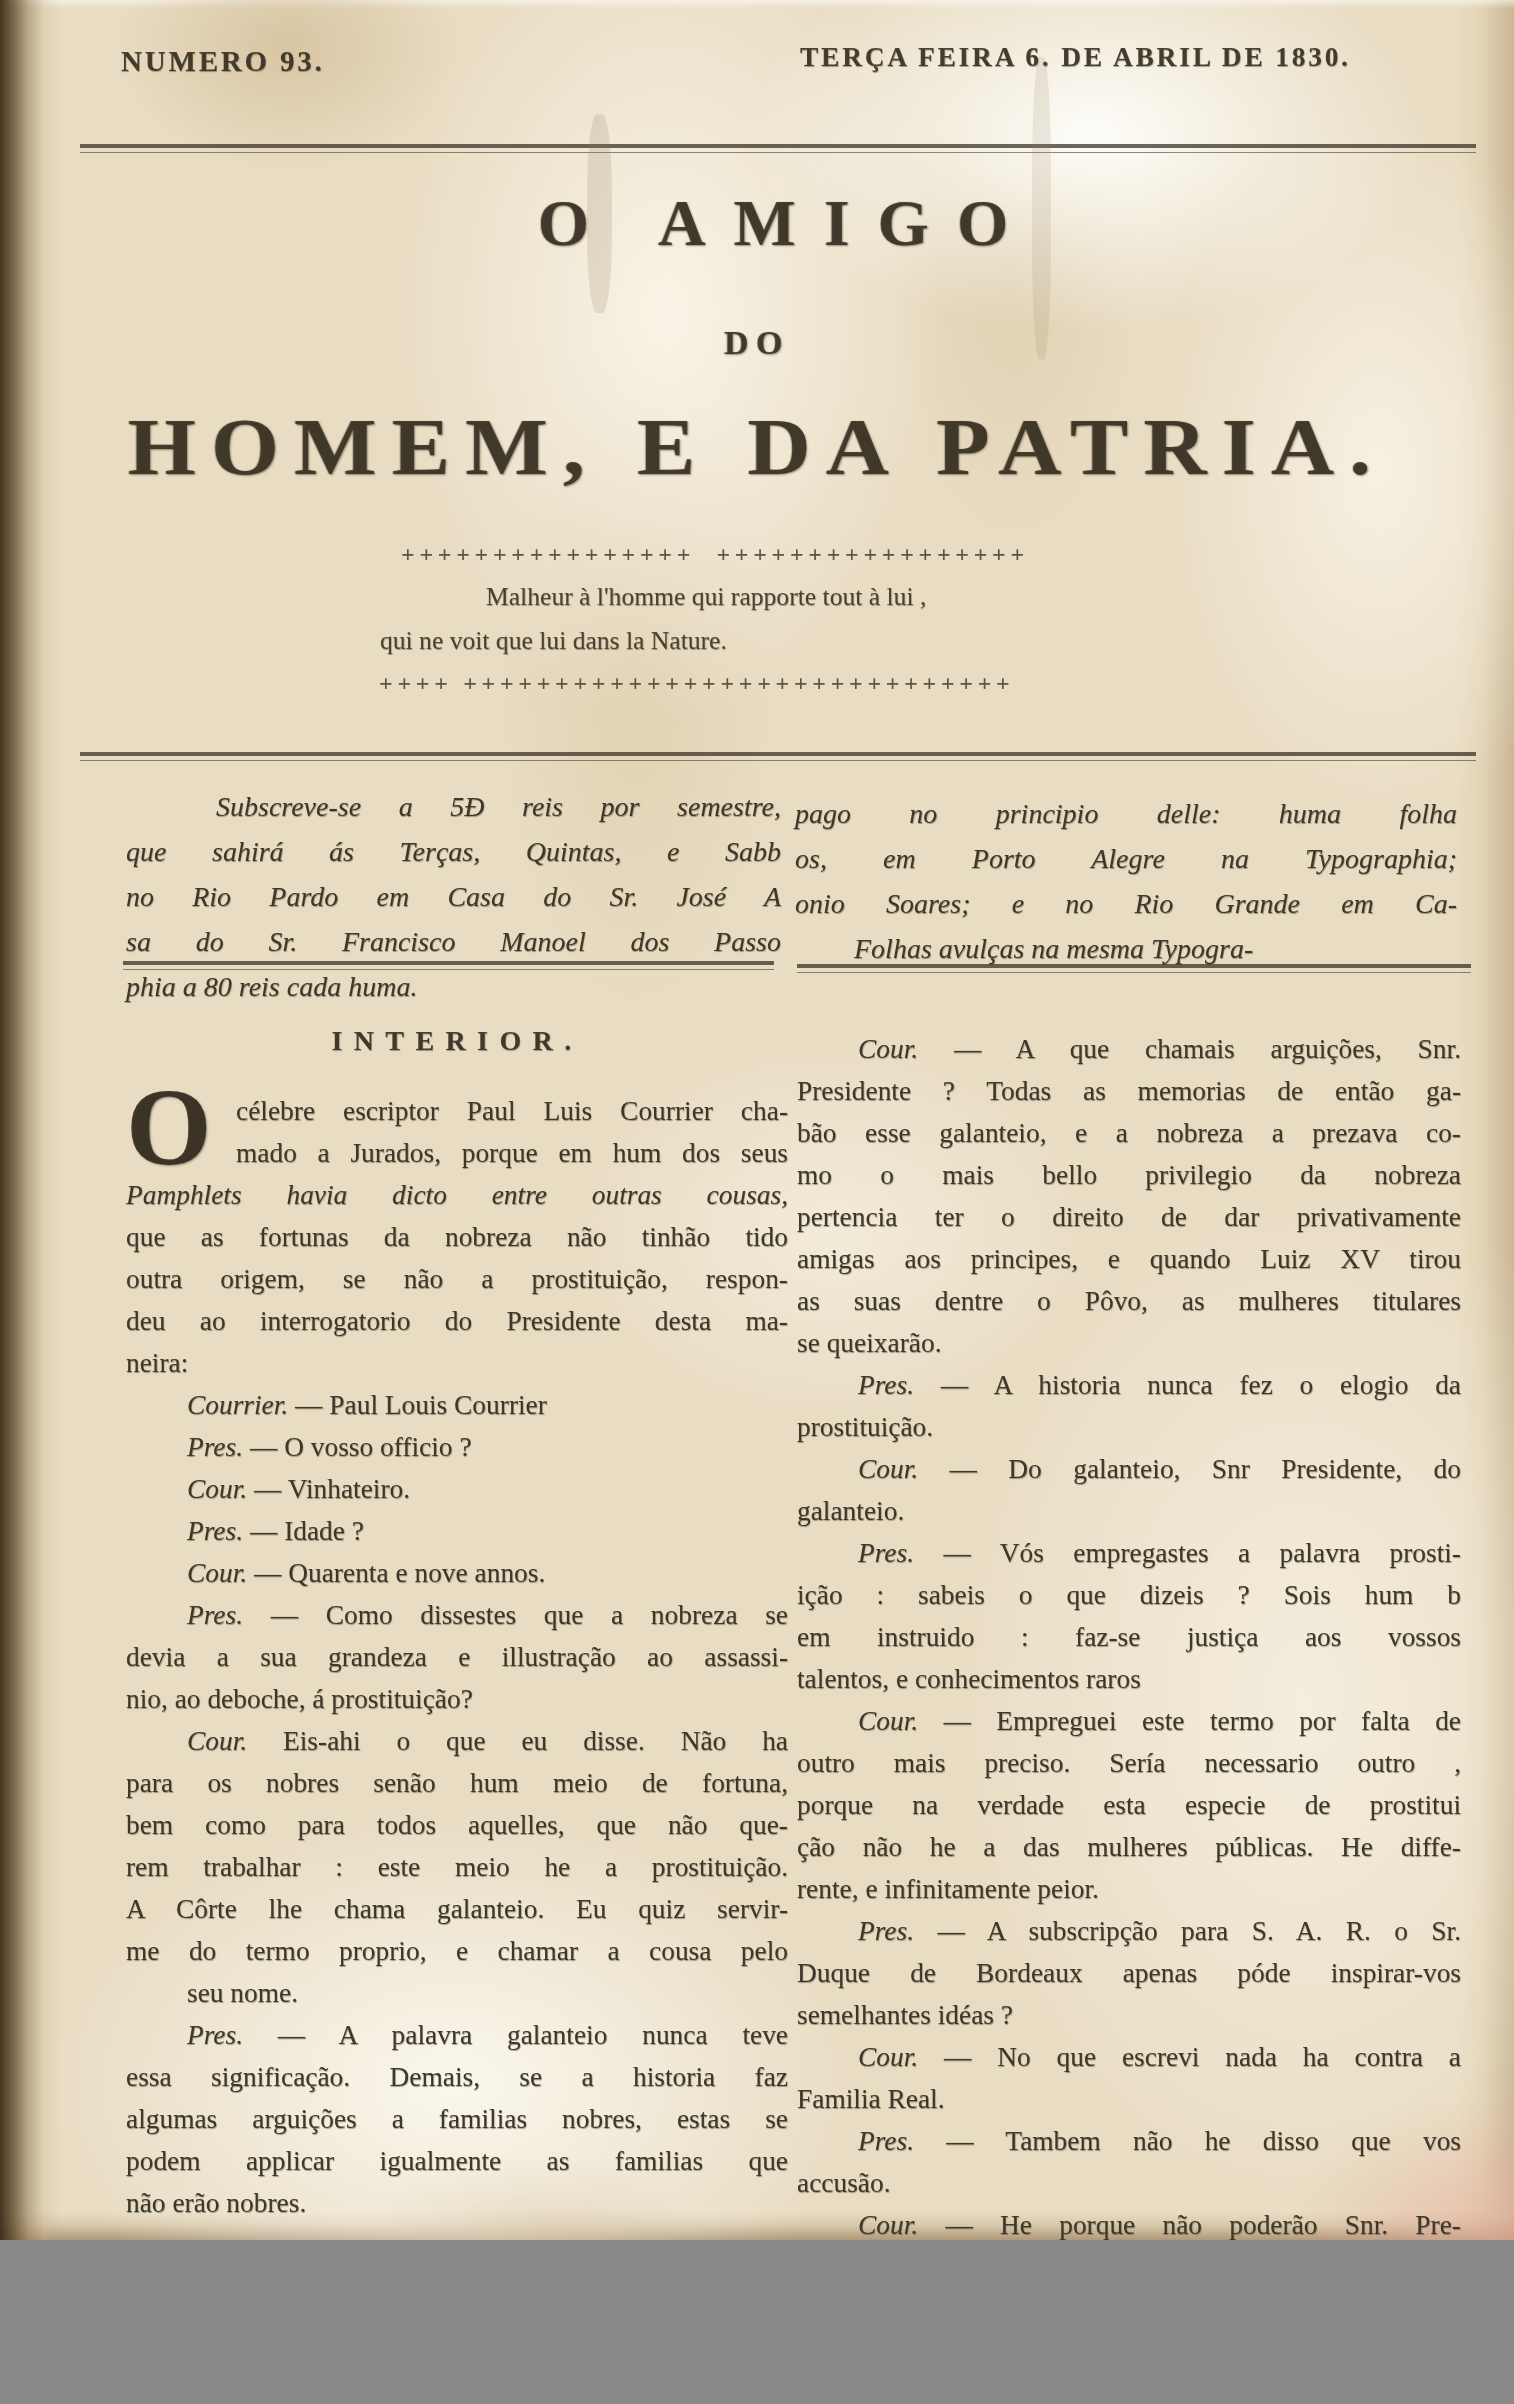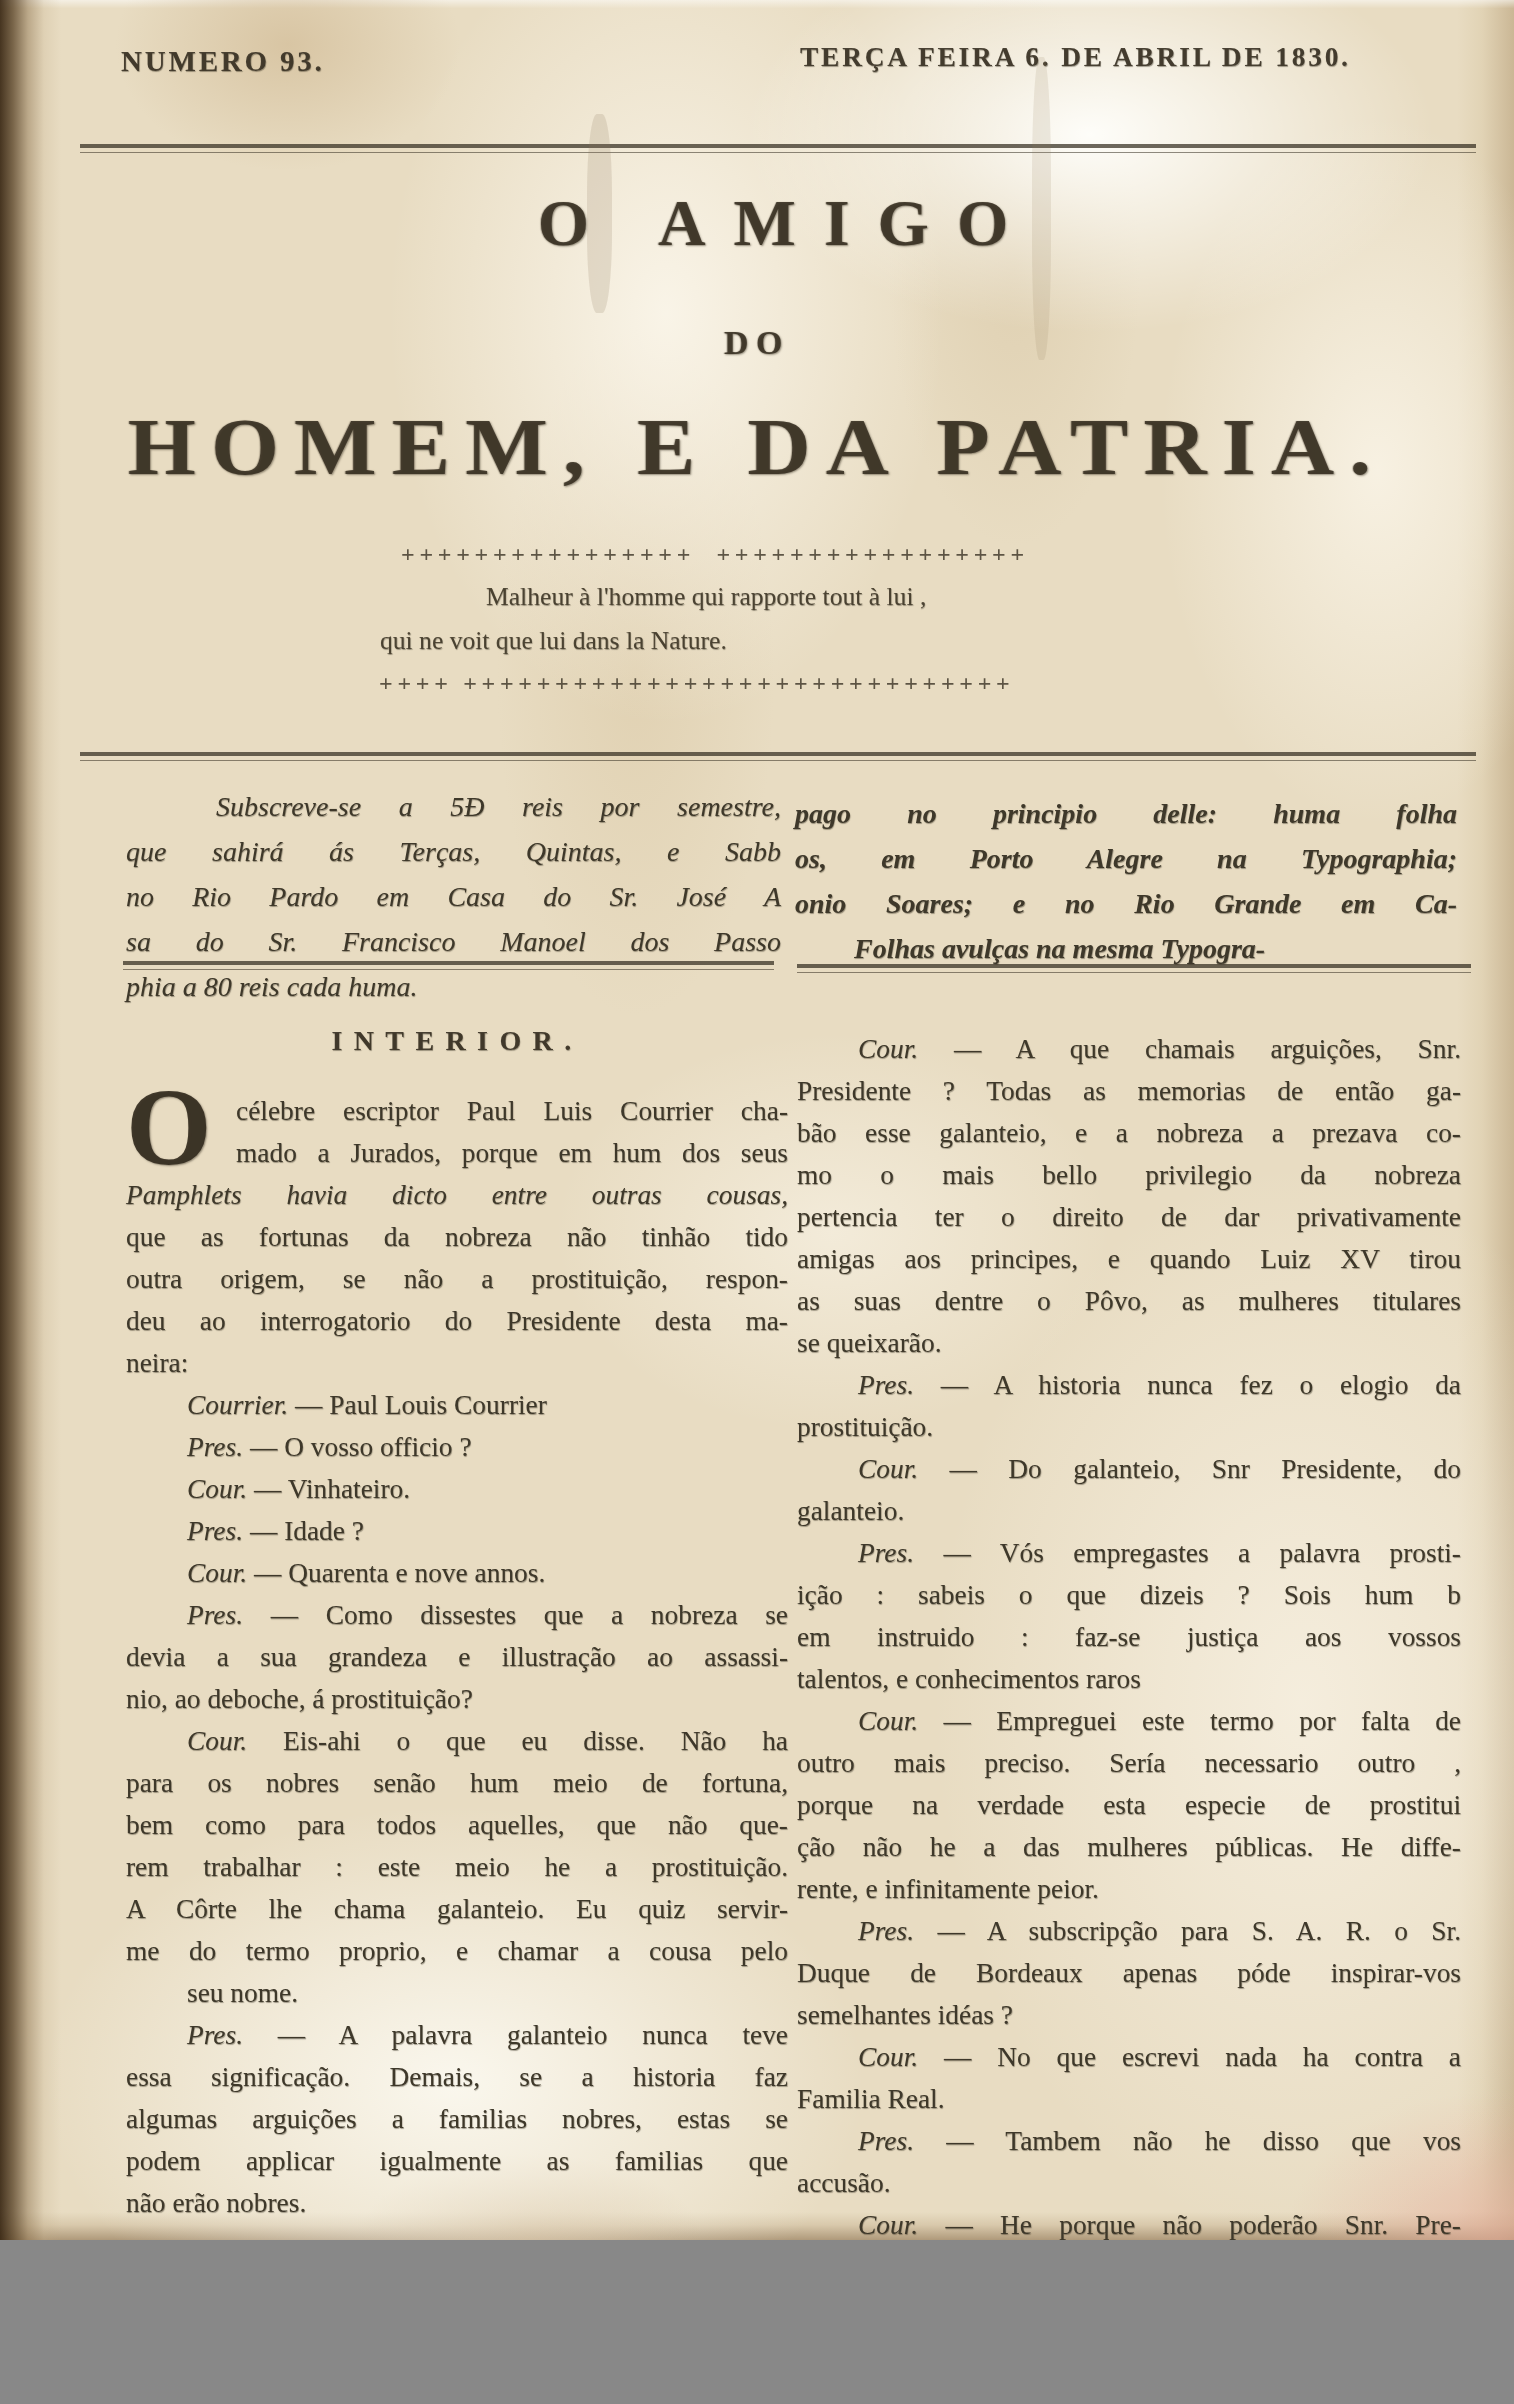--- a/index.html
+++ b/index.html
@@ -97,21 +97,21 @@
   <div class="rule" style="left:80px;top:752px;width:1396px;"></div>
 
   <div class="col sub txt" style="left:126px;top:784px;width:655px;">
     <div class="ln in">Subscreve-se a 5Ð reis por semestre,</div>
     <div class="ln">que sahirá ás Terças, Quintas, e Sabb</div>
     <div class="ln">no Rio Pardo em Casa do Sr. José A</div>
     <div class="ln">sa do Sr. Francisco Manoel dos Passo</div>
     <div class="ln end">phia a 80 reis cada huma.</div>
   </div>
 
-  <div class="col sub txt" style="left:795px;top:791px;width:662px;font-weight:bold;">
+  <div class="col sub txt" style="left:795px;top:791px;width:662px;">
     <div class="ln">pago no principio delle: huma folha</div>
     <div class="ln">os, em Porto Alegre na Typographia;</div>
     <div class="ln">onio Soares; e no Rio Grande em Ca-</div>
     <div class="ln in2 end">Folhas avulças na mesma Typogra-</div>
   </div>
 
   <div class="rule" style="left:123px;top:961px;width:651px;"></div>
   <div class="rule" style="left:797px;top:964px;width:674px;"></div>
 
   <div class="col txt" style="left:126px;top:1020px;width:662px;">

